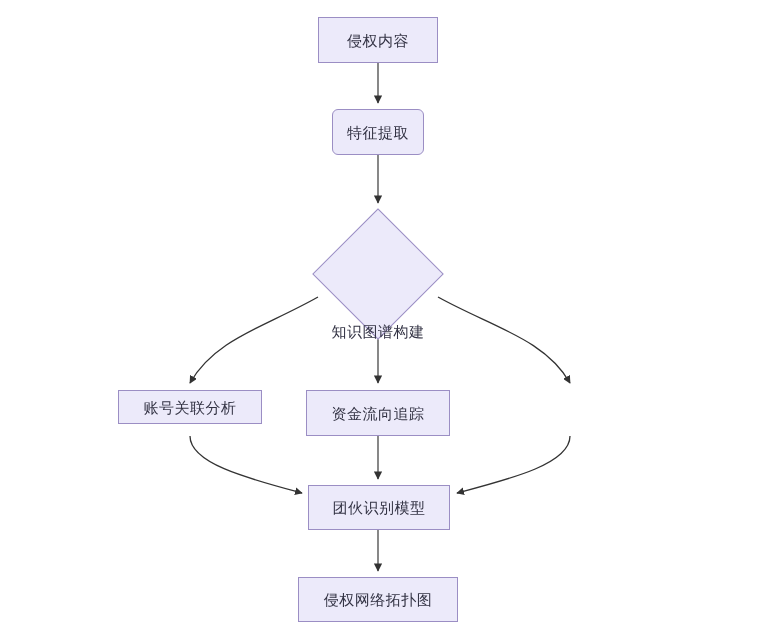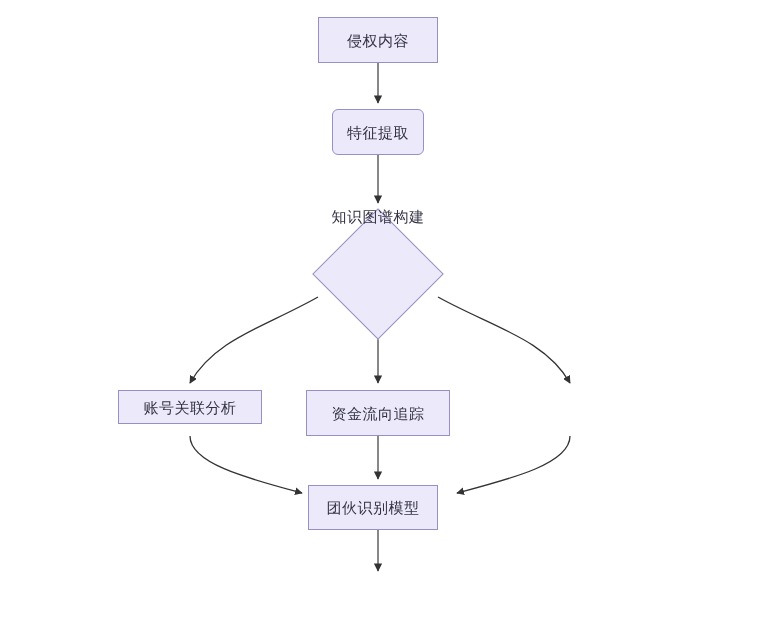--- a/index.html
+++ b/index.html
@@ -45,21 +45,21 @@
     border-radius: 6px;
   }
   .node-label {
     display: block;
     pointer-events: none;
   }
   
   .diamond {
     position: absolute;
     display: flex;
-    align-items: flex-start;
+    align-items: flex-end;
     justify-content: center;
   }
   .diamond .shape {
     position: absolute;
     left: 50%;
     top: 50%;
     background: #ECEAFA;
     border: 1px solid #9B8EC4;
     transform: translate(-50%, -50%) rotate(45deg);
     box-sizing: border-box;
@@ -120,18 +120,21 @@
 
   <div class="node" style="left:118px; top:381px; width:144px; height:34px;text-align:center;">
     <span class="node-label">账号关联分析</span>
   </div>
 
   <div class="node" style="left:306px; top:381px; width:144px; height:46px;">
     <span class="node-label">资金流向追踪</span>
   </div>
 
 
-  <div class="node" style="left:308px; top:476px; width:130px; height:45px;">
+  <div class="node" style="left:308px; top:476px; width:142px; height:45px;">
     <span class="node-label">团伙识别模型</span>
   </div>
 
+  <div class="node" style="left:298px; top:568px; width:160px; height:45px;">
+    <span class="node-label">侵权网络拓扑图</span>
+  </div>
 
 </div>
 
 </body></html>

